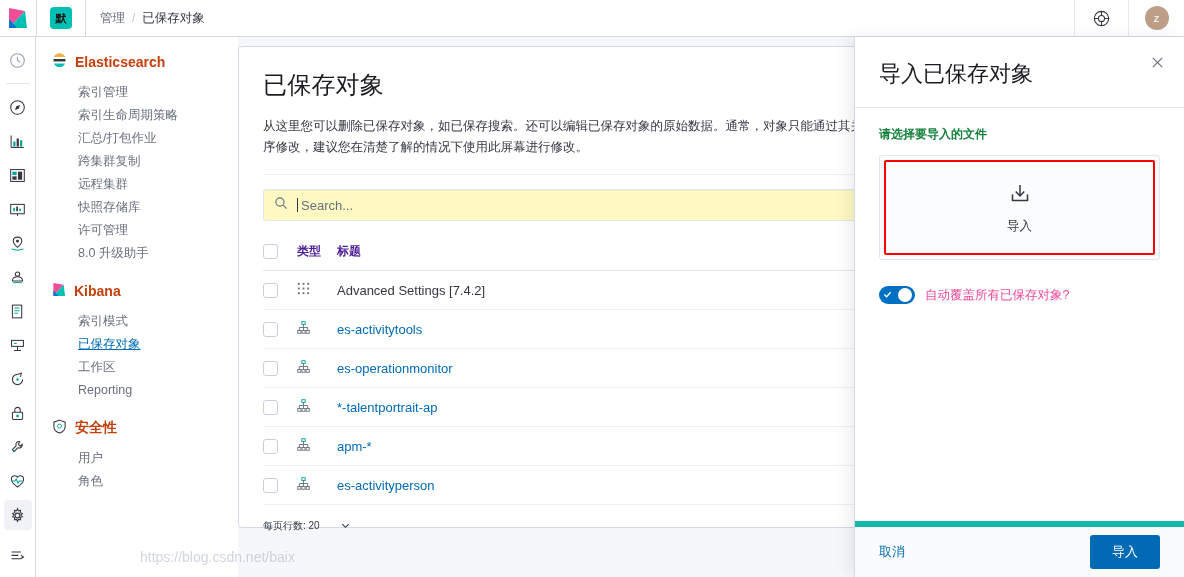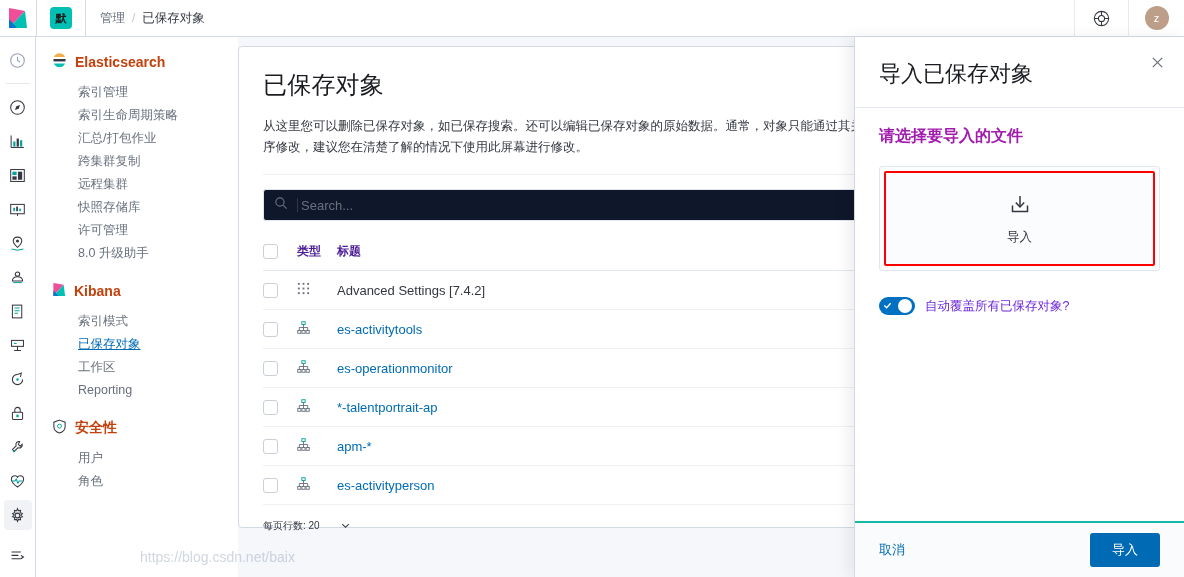--- a/index.html
+++ b/index.html
@@ -88,21 +88,21 @@
   }
   .page-title { font-size: 24px; font-weight: 300; color: #1a1c21; letter-spacing: .2px; }
   .page-desc {
     margin-top: 15px; font-size: 12.5px; line-height: 21px; color: #343741;
     max-width: 660px;
   }
   .hr { height: 1px; background: #eef0f4; margin: 16px 0 0 0; }
 
   .search-box {
     margin-top: 14px; height: 32px; border: 1px solid #e1e6ef; border-radius: 3px;
-    background: #0f172a; display: flex; align-items: center; padding: 0 10px; gap: 9px;
+    background: #fef9c3; display: flex; align-items: center; padding: 0 10px; gap: 9px;
     box-shadow: inset 0 1px 1px rgba(0,0,0,.03);
   }
   .search-caret { width: 1px; height: 14px; background: #343741; margin-right: -6px; }
   .search-ph { font-size: 13px; color: #69707d; }
 
   table.objs { width: 100%; border-collapse: collapse; margin-top: 16px; }
   table.objs th {
     text-align: left; font-size: 12px; font-weight: bold; color: #4c1d95;
     padding: 6px 0 10px 0; border-bottom: 1px solid #e3e7ee;
   }
@@ -123,41 +123,41 @@
   .flyout {
     position: absolute; top: 37px; right: 0; width: 330px; height: 540px;
     background: #ffffff; border-left: 1px solid #d3dae6;
     box-shadow: -6px 0 14px rgba(0,0,0,.07);
     display: flex; flex-direction: column; z-index: 30;
   }
   .flyout-head { padding: 22px 24px 18px 24px; border-bottom: 1px solid #e3e7ee; position: relative; }
   .flyout-title { font-size: 22px; font-weight: 400; color: #1a1c21; }
   .flyout-close { position: absolute; top: 18px; right: 16px; width: 18px; height: 18px; }
   .flyout-body { flex: 1; padding: 18px 24px 0 24px; }
-  .field-label { font-size: 16px; font-weight: bold; color: #a21caf; margin-bottom: 19px; }
+  .field-label { font-size: 12px; font-weight: bold; color: #15803d; margin-bottom: 12px; }
   .dropzone-outer {
     border: 1px solid #e1e6ef; border-radius: 3px; background: #fbfcfd; padding: 4px;
   }
   .dropzone {
     border: 2px solid #ff0000; border-radius: 2px; height: 95px;
     display: flex; flex-direction: column; align-items: center; justify-content: center; gap: 7px;
     background: #fbfcfd;
   }
   .dropzone-label { font-size: 12.5px; color: #343741; }
   .toggle-row { display: flex; align-items: center; gap: 10px; margin-top: 26px; }
   .toggle {
     width: 36px; height: 18px; border-radius: 9px; background: #0071c2;
     display: flex; align-items: center; justify-content: space-between; padding: 0 3px;
     position: relative;
   }
   .toggle-check { color: #ffffff; font-size: 10px; line-height: 1; margin-left: 1px; }
   .toggle-knob { width: 14px; height: 14px; border-radius: 50%; background: #ffffff; }
-  .toggle-label { font-size: 12.5px; color: #6d28d9; }
+  .toggle-label { font-size: 12.5px; color: #ec4899; }
   .flyout-foot {
-    height: 56px; border-top: 2px solid #14b8a6; background: #fafbfd;
+    height: 56px; border-top: 6px solid #14b8a6; background: #fafbfd;
     display: flex; align-items: center; padding: 0 24px;
   }
   .cancel-link { font-size: 13px; color: #006bb4; }
   .btn-import {
     margin-left: auto; background: #006bb4; color: #ffffff;
     font-size: 13px; padding: 8px 22px; border-radius: 3px; border: none;
   }
   .watermark {
     position: absolute; left: 140px; bottom: 12px;
     font-size: 14px; color: rgba(150,165,185,.45); white-space: nowrap;

